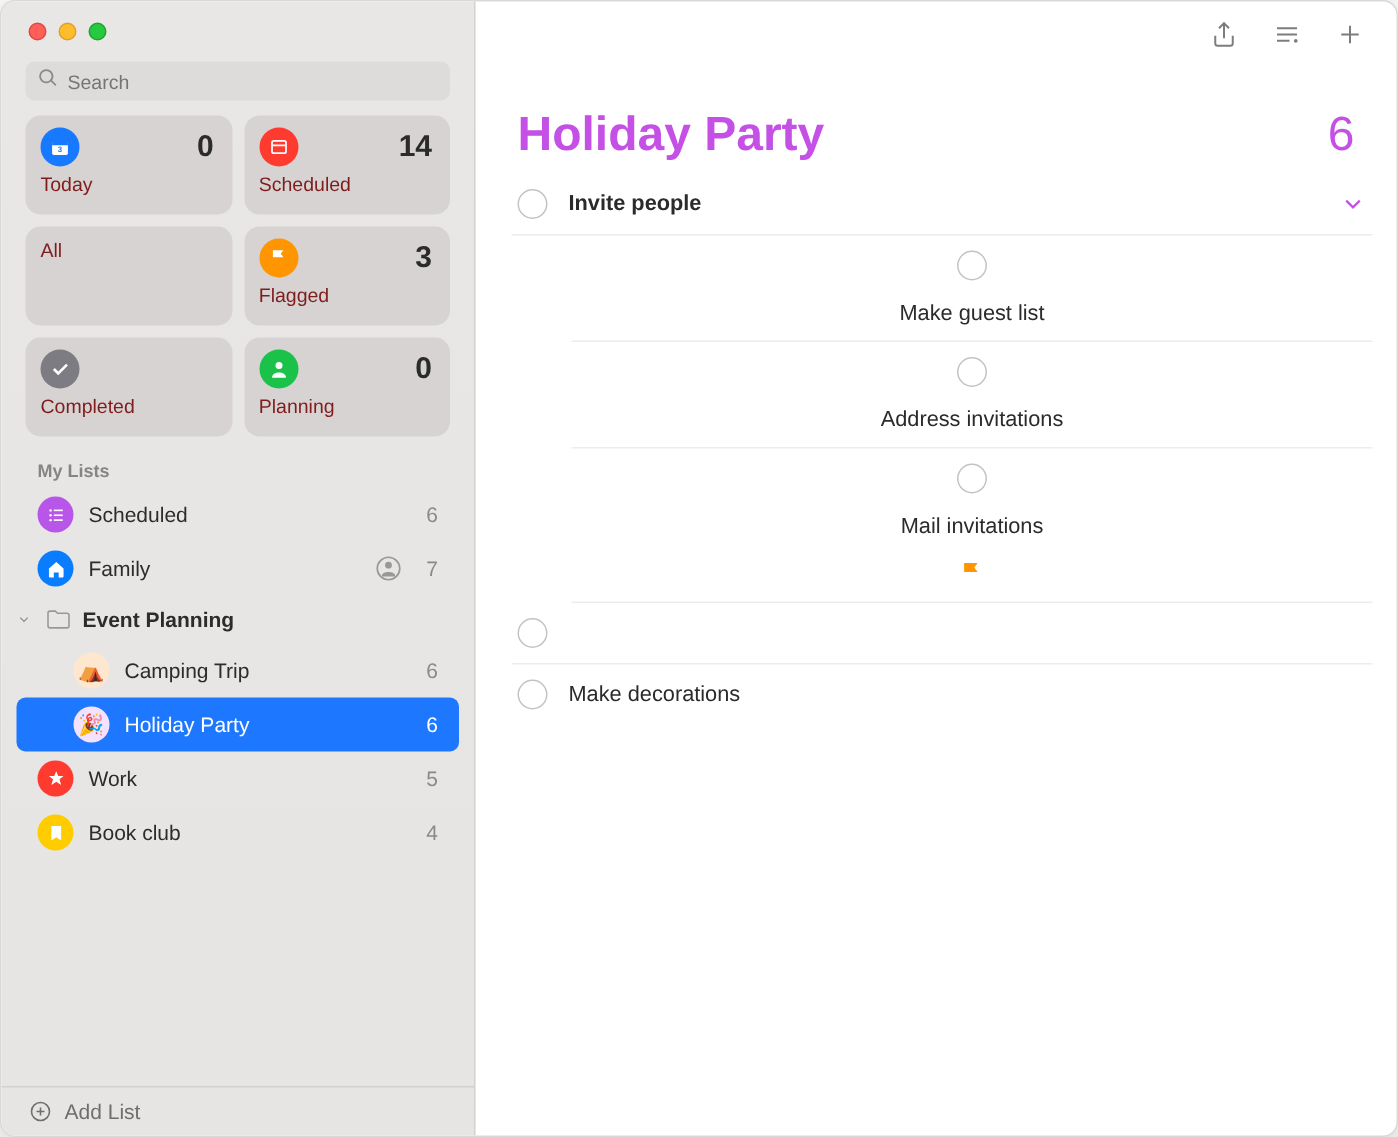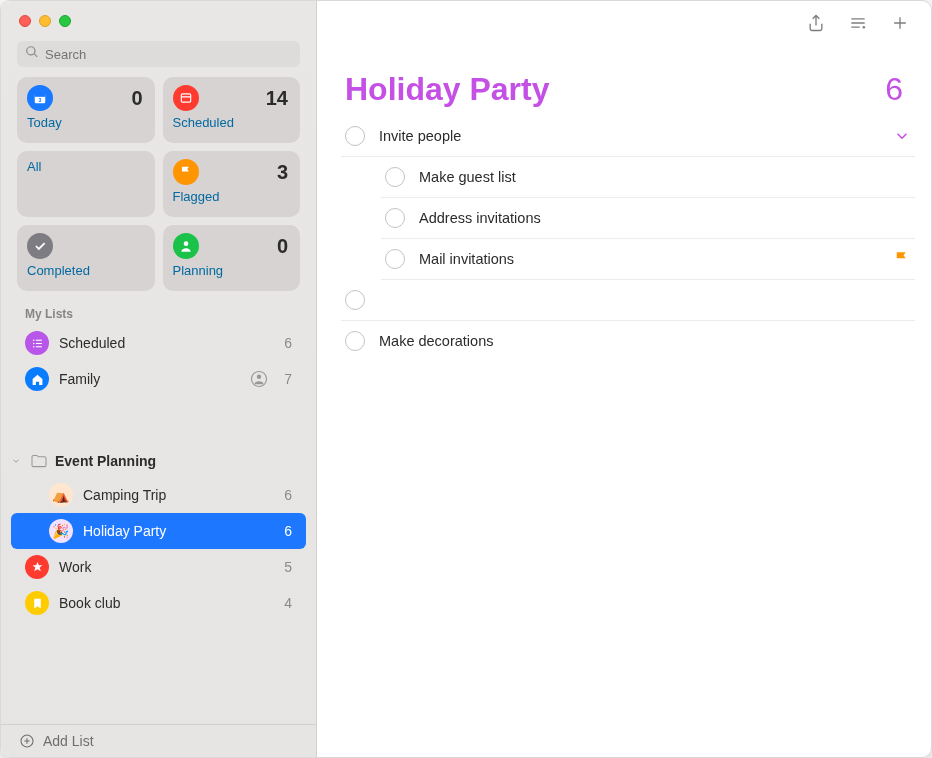--- a/index.html
+++ b/index.html
@@ -44,21 +44,21 @@
     display:grid; grid-template-columns:1fr 1fr; gap:8px; padding:0 16px 12px 16px;
   }
   .smart-card {
     background:#d6d3d2; border-radius:10px; padding:8px 12px 8px 10px;
     display:flex; flex-direction:column; gap:4px;
     cursor:pointer;
     height:66px;
   }
   .smart-top { display:flex; justify-content:space-between; align-items:center;}
   .smart-count { font-size:20px; font-weight:700; color:#2b2b2b;}
-  .smart-label { font-size:13px; color:#0369a1; font-weight:500;}
+  .smart-label { font-size:13px; color:#7f1d1d; font-weight:500;}
   .smart-icon { width:26px; height:26px; border-radius:50%; display:flex; align-items:center; justify-content:center;}
   .smart-icon svg { width:14px; height:14px; fill:#fff;}
   .ic-today { background:#1679ff;}
   .ic-sched { background:#ff3b30;}
   .ic-all   { background:#57565c;}
   .ic-flag  { background:#ff9500;}
   .ic-comp  { background:#7d7c82;}
   .ic-assg  { background:#1bc24a;}
   .section-hdr { font-size:12px; color:#878583; font-weight:600; padding:4px 24px;}
   .list-rows { flex:1; overflow:hidden; padding-bottom:2px;}
@@ -69,21 +69,21 @@
   }
   .list-row .count { margin-left:auto; color:#8a8a8a; font-size:14px;}
   .list-row .list-icon { width:24px; height:24px; border-radius:50%; display:flex; align-items:center; justify-content:center;}
   .list-row .list-icon svg { width:13px;height:13px;fill:#fff;}
   .list-row.selected { background:#1e78ff; color:#fff; margin:0 10px; padding-left:14px; padding-right:14px;}
   .list-row.selected .count { color:#fff;}
   .list-row.child { padding-left:48px;}
   .list-row.selected.child { padding-left:38px;}
   .folder-row {
     display:flex; align-items:center; gap:6px; padding:6px 24px 6px 10px;
-    font-size:14px; font-weight:600; color:#2c2c2c; cursor:pointer;margin-top:48px;
+    font-size:14px; font-weight:600; color:#2c2c2c; cursor:pointer;
   }
   .folder-row .chev { width:10px;height:10px; fill:#8a8a8a; margin-right:2px;}
   .folder-row .folder-icon { width:20px;height:20px; display:flex;align-items:center;justify-content:center;}
   .folder-row .folder-icon svg{ width:18px;height:14px; fill:none; stroke:#9a9896; stroke-width:1.5;}
   .shared-badge { width:18px;height:18px; }
   .shared-badge svg{width:100%;height:100%;fill:#9a9896;}
   .add-list-bar {
     border-top:1px solid #d2d0cf; padding:8px 18px; display:flex; align-items:flex-end; gap:8px;
     color:#6e6e6e; font-size:14px; cursor:pointer;
   }
@@ -99,27 +99,27 @@
     padding:26px 28px 8px 28px;
   }
   .head .title { color:#c550e6; font-size:32px; font-weight:800;}
   .head .total { color:#c550e6; font-size:32px; font-weight:400;}
   .reminders { padding:0 16px 0 24px;}
   .reminder {
     display:flex; align-items:center; gap:14px; padding:10px 4px;
     border-bottom:1px solid #ececec;
   }
   .reminder:last-child{border-bottom:none;}
-  .reminder.sub { margin-left:40px;}
+  .reminder.sub { margin-left:40px;flex-direction:column;}
   .reminder .chk {
     width:20px;height:20px;border-radius:50%;border:1.5px solid #c3c3c3; flex:none;
     cursor:pointer;
   }
   .reminder .rt { font-size:14.5px; color:#2b2b2b; flex:1;}
-  .reminder.parent .rt { font-weight:400;}
+  .reminder.parent .rt { font-weight:700;}
   .reminder .disclosure { width:18px;height:18px; cursor:pointer;}
   .reminder .disclosure svg{width:100%;height:100%;stroke:#c550e6;stroke-width:2;fill:none;}
   .reminder .flag-ind { width:18px;height:18px;}
   .reminder .flag-ind svg{width:100%;height:100%;fill:#ff9500;}
   .emoji-badge {
     width:24px;height:24px;border-radius:50%;background:#f3e2ff;
     display:flex;align-items:center;justify-content:center;font-size:14px;
   }
 </style>
 </head>

